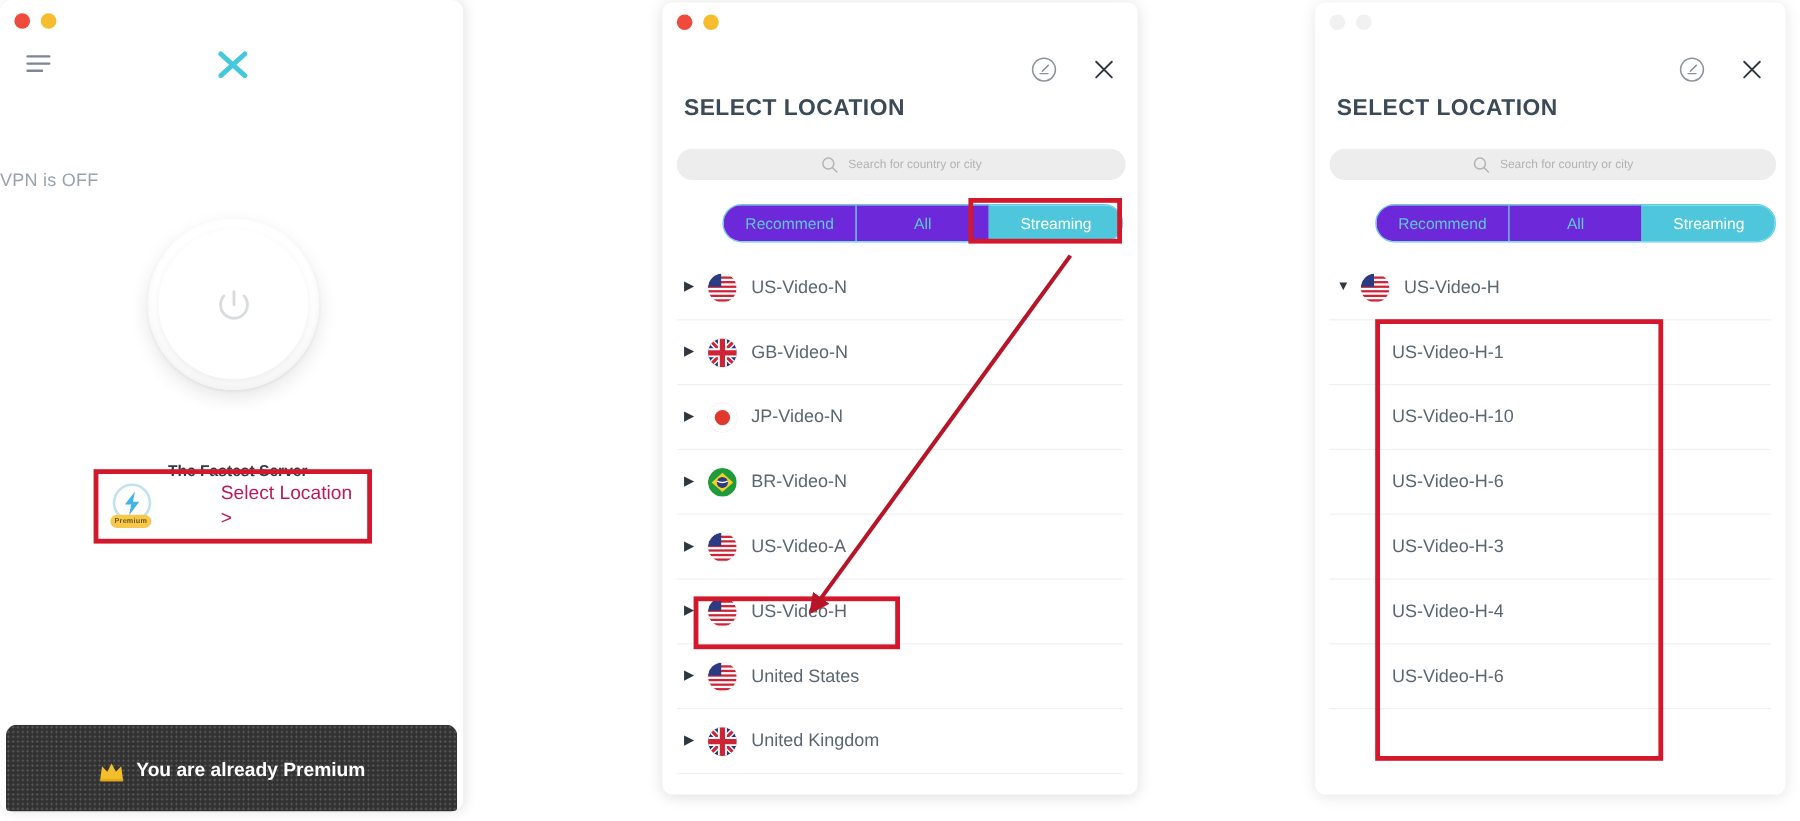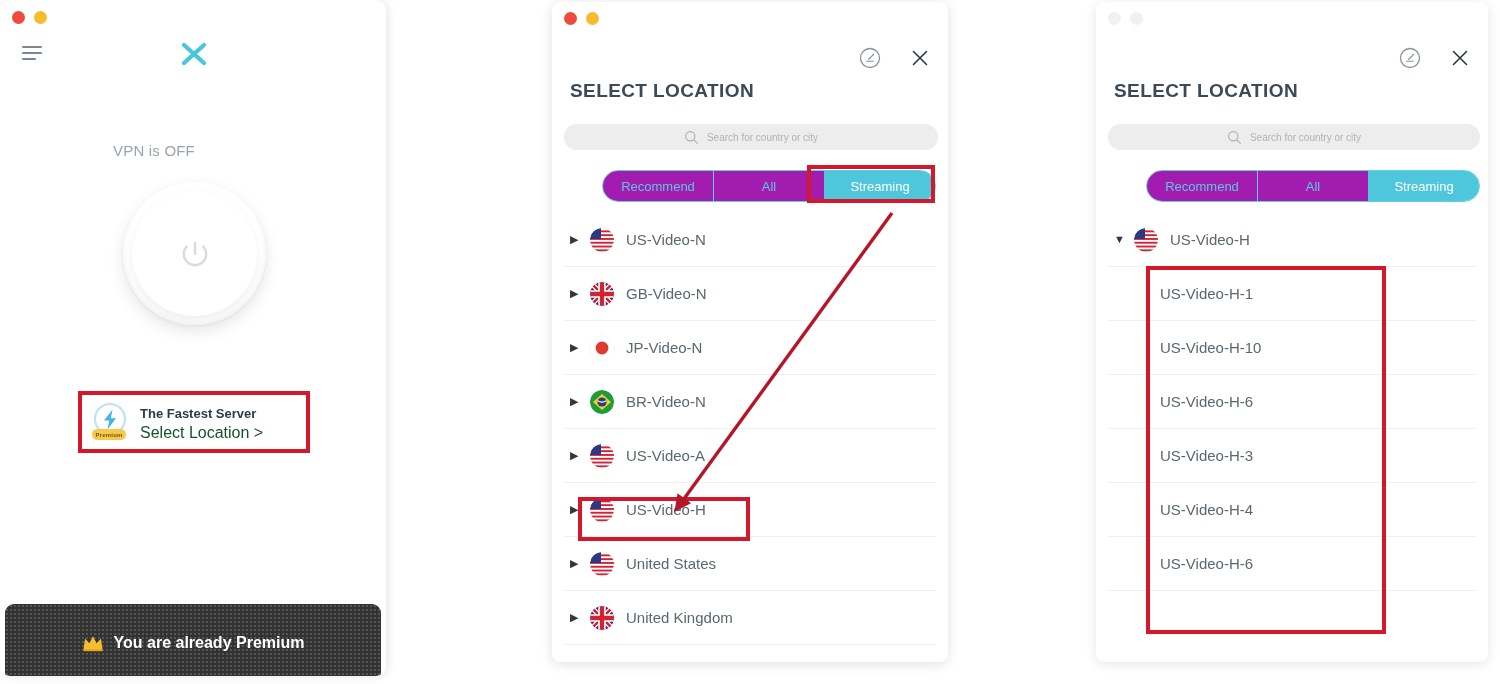--- a/index.html
+++ b/index.html
@@ -31,21 +31,21 @@
   .hamburger { position: absolute; left: 22px; top: 6px; width: 22px; height: 18px;
                display:flex; flex-direction:column; justify-content:space-between;
                padding: 2px 0; cursor:pointer; }
   .hamburger i { display:block; height: 2px; background:#7b8794; border-radius:2px; }
   .hamburger i:nth-child(1){ width:20px; }
   .hamburger i:nth-child(2){ width:20px; }
   .hamburger i:nth-child(3){ width:14px; }
   .brand-x { position: absolute; left: 176px; top: -2px; width: 36px; height: 36px; }
 
   .vpn-status {
-    position: absolute; top: 142px; width: 308px; text-align: center;
+    position: absolute; top: 142px; width: 308px; text-align: left;
     font-size: 15px; color: #9aa3ad; letter-spacing: .2px;
   }
   .power-wrap { position: absolute; left: 123px; top: 182px; width: 143px; height: 143px; }
   .power-outer {
     position:absolute; inset:0; border-radius:50%;
     background: radial-gradient(circle at 50% 42%, #ffffff 58%, #f7f7f8 78%, #efefef 100%);
     box-shadow: 0 6px 16px rgba(0,0,0,0.10), 0 1px 3px rgba(0,0,0,0.06),
                 inset 0 -2px 5px rgba(0,0,0,0.03);
   }
   .power-inner {
@@ -60,21 +60,21 @@
   }
   .bolt-badge { position: relative; width: 44px; height: 42px; flex: none; margin-left: 2px; }
   .premium-pill {
     position: absolute; left: 4px; bottom: 3px; width: 34px; height: 11px;
     background: #f8c84a; border-radius: 6px; color: #6b5a16;
     font-size: 6px; font-weight: bold; display:flex; align-items:center; justify-content:center;
     letter-spacing: .2px;
   }
   .fastest-text { margin-left: 8px; }
   .fastest-title { font-size: 13px; font-weight: bold; color: #2f3b47; line-height: 17px; }
-  .fastest-sub { font-size: 16px; color: #14532d; line-height: 21px; }
+  .fastest-sub { font-size: 16px; color: #be185d; line-height: 21px; margin-left: 44px; }
 
   .premium-banner {
     position: absolute; left: 5px; top: 604px; width: 376px; height: 77px;
     border-radius: 9px; background-color: #323232;
     background-image: radial-gradient(rgba(255,255,255,0.17) 0.9px, transparent 1px);
     background-size: 4px 4px;
     display: flex; align-items: center; justify-content: center; gap: 10px;
   }
   .premium-banner .label { color:#ffffff; font-size: 16px; font-weight: bold; }
 
@@ -101,21 +101,21 @@
   .search-ph { font-size: 10px; color: #b2b2b2; }
 
   .tabs {
     position: absolute; left: 50px; top: 168px; width: 334px; height: 32px;
     border: 1px solid #5fd0e4; border-radius: 16px; display: flex; overflow: hidden;
     background: #fff;
   }
   #panel3 .tabs { left: 50px; width: 334px; }
   .tab {
     flex: 1; display: flex; align-items: center; justify-content: center;
-    font-size: 13px; color: #5cc9de; cursor: pointer; background: #a21caf;
+    font-size: 13px; color: #5cc9de; cursor: pointer; background: #6d28d9;
   }
   .tab + .tab { border-left: 1px solid #5fd0e4; }
   .tab.active { background: #4ec7dd; color: #ffffff; border-left-color: #4ec7dd; }
 
   .loc-list { position: absolute; left: 0; top: 211px; width: 100%; }
   .loc-row {
     position: relative; height: 54px; margin: 0 12px;
     display: flex; align-items: center;
     border-bottom: 1px solid #f0f0f0;
   }

